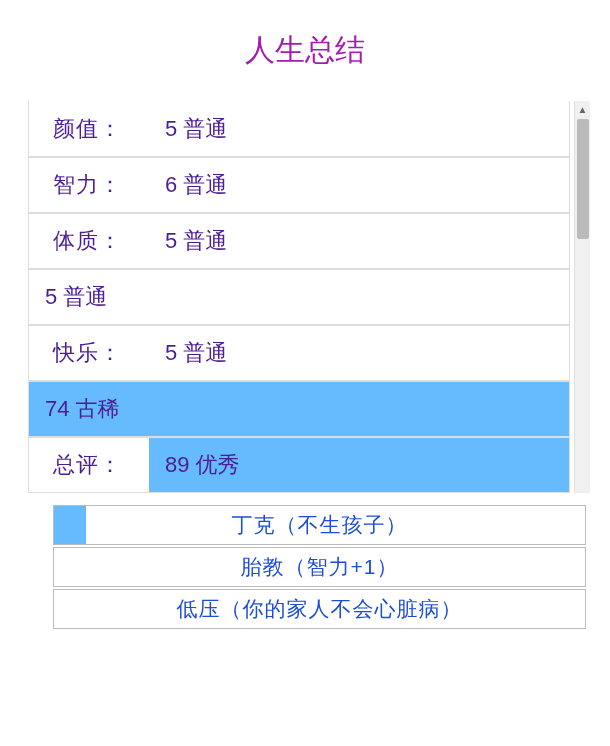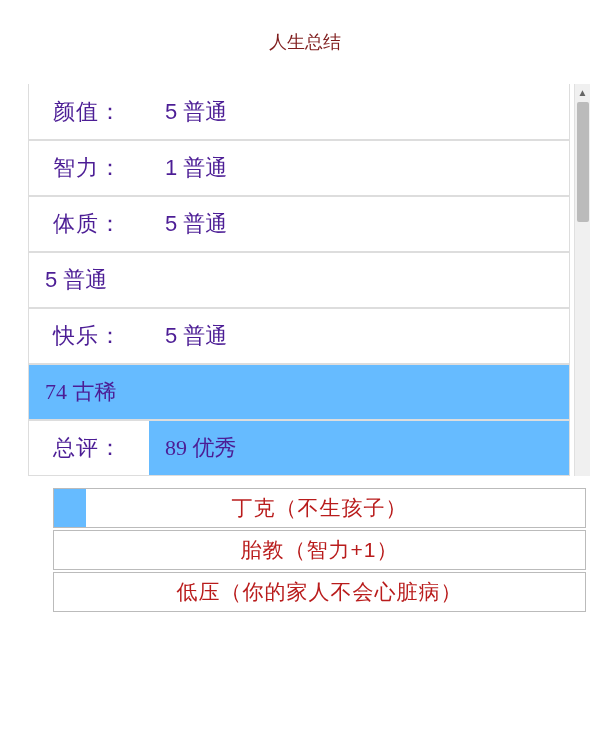--- a/index.html
+++ b/index.html
@@ -12,23 +12,23 @@
       background: #ffffff;
       width: 610px;
       height: 746px;
       overflow: hidden;
     }
     .container {
       padding: 30px 20px 0 20px;
     }
     .title {
       text-align: center;
-      font-size: 18px;
+      font-size: 30px;
       font-weight: 400;
-      color: #7f1d1d;
+      color: #a21caf;
       margin-bottom: 30px;
     }
     .stats-wrapper {
       position: relative;
     }
     .stats-list {
       padding-left: 8px;
       padding-right: 20px;
     }
     .stat-row {
@@ -51,21 +51,20 @@
     }
     .stat-value {
       flex: 1;
       padding-left: 16px;
       height: 100%;
       display: flex;
       align-items: center;
     }
     .stat-value.highlighted {
       background: #66bbff;
-      font-family: Liberation Serif, serif;
     }
     .scrollbar {
       position: absolute;
       right: 0;
       top: 0;
       width: 16px;
       height: 100%;
       background: #f0f0f0;
       border-left: 1px solid #e0e0e0;
     }
@@ -96,21 +95,21 @@
       margin-bottom: 10px;
       letter-spacing: 1px;
     }
     .talent-item {
       border: 1px solid #bbbbbb;
       height: 40px;
       margin-bottom: 2px;
       display: flex;
       align-items: center;
       font-size: 21px;
-      color: #b91c1c;
+      color: #1d4ed8;
       background: #ffffff;
       position: relative;
       margin-left: 25px;
     }
     .talent-item.selected::before {
       content: "";
       position: absolute;
       left: 0;
       top: 0;
       bottom: 0;
@@ -130,21 +129,21 @@
   <h1 class="title">人生总结</h1>
 
   <div class="stats-wrapper">
     <div class="stats-list">
       <div class="stat-row">
         <div class="stat-label">颜值：</div>
         <div class="stat-value">5 普通</div>
       </div>
       <div class="stat-row">
         <div class="stat-label">智力：</div>
-        <div class="stat-value">1 普通</div>
+        <div class="stat-value">6 普通</div>
       </div>
       <div class="stat-row">
         <div class="stat-label">体质：</div>
         <div class="stat-value">5 普通</div>
       </div>
       <div class="stat-row">
         <div class="stat-value">5 普通</div>
       </div>
       <div class="stat-row">
         <div class="stat-label">快乐：</div>

